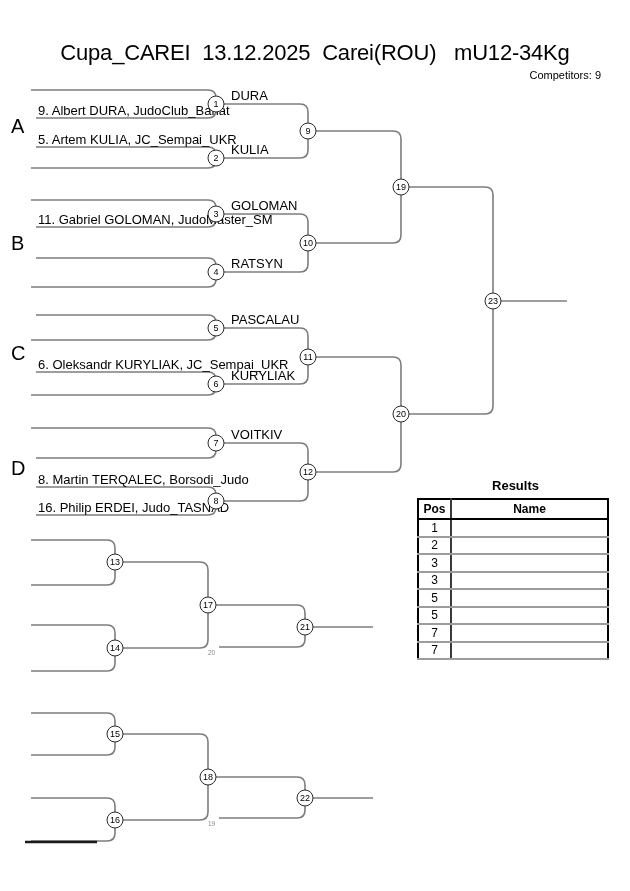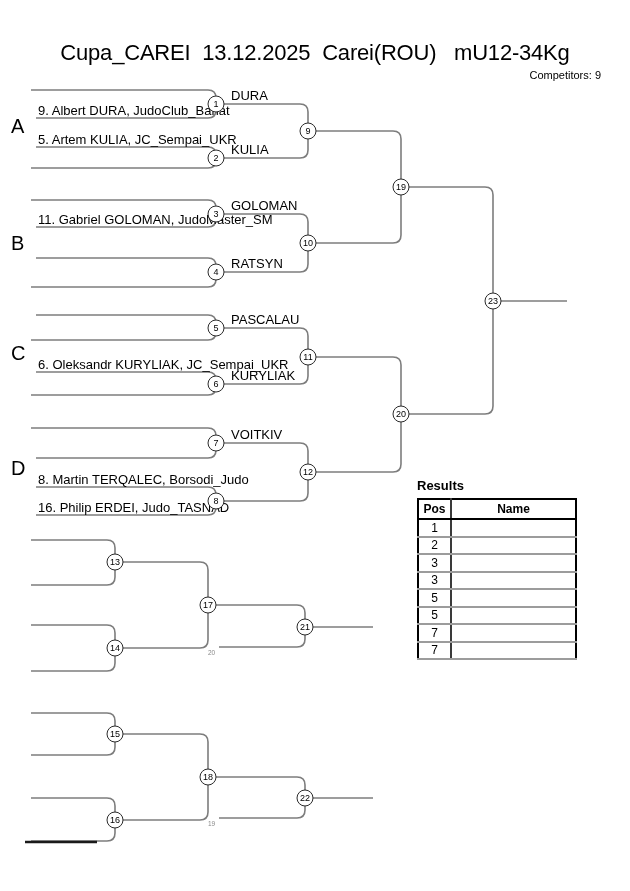--- a/index.html
+++ b/index.html
@@ -11,22 +11,22 @@
   .competitors { position:absolute; right:29px; top:69px; font-size:11px; z-index:2; }
   .section { position:absolute; left:11px; font-size:20px; z-index:2; }
   .pname { position:absolute; left:38px; font-size:13px; white-space:nowrap; z-index:2; }
   .wname { position:absolute; left:231px; font-size:13px; white-space:nowrap; z-index:2; }
   .circle { position:absolute; width:17px; height:17px; box-sizing:border-box;
             border:1.5px solid #2b2b2b; border-radius:50%; background:#fff;
             display:flex; align-items:center; justify-content:center;
             font-size:9px; line-height:1; z-index:3; transform:translate(-50%,-50%); }
   .tiny { position:absolute; left:208px; font-size:6.5px; color:#888; z-index:2; }
   .results { position:absolute; left:417px; top:478px; width:197px; z-index:2; }
-  .rtitle { font-weight:bold; font-size:13px; margin:0 0 5px 0; }
-  .results table { border-collapse:collapse; width:160px; border:2px solid #000; table-layout:fixed; }
+  .rtitle { text-align:center; font-weight:bold; font-size:13px; margin:0 0 5px 0; }
+  .results table { border-collapse:collapse; width:192px; border:2px solid #000; table-layout:fixed; }
   .results th { font-size:12px; font-weight:bold; height:18px; border-bottom:2.5px solid #000; padding:0; }
   .results th.posh { width:31px; border-right:2px solid #3a3a3a; }
   .results td { height:15.5px; font-size:12px; border-bottom:2px solid #9c9c9c; padding:0; }
   .results td.pos { width:31px; text-align:center; border-right:2px solid #3a3a3a; }
   .results td.name { }
 </style>
 </head>
 <body>
 
 <div class="page">

